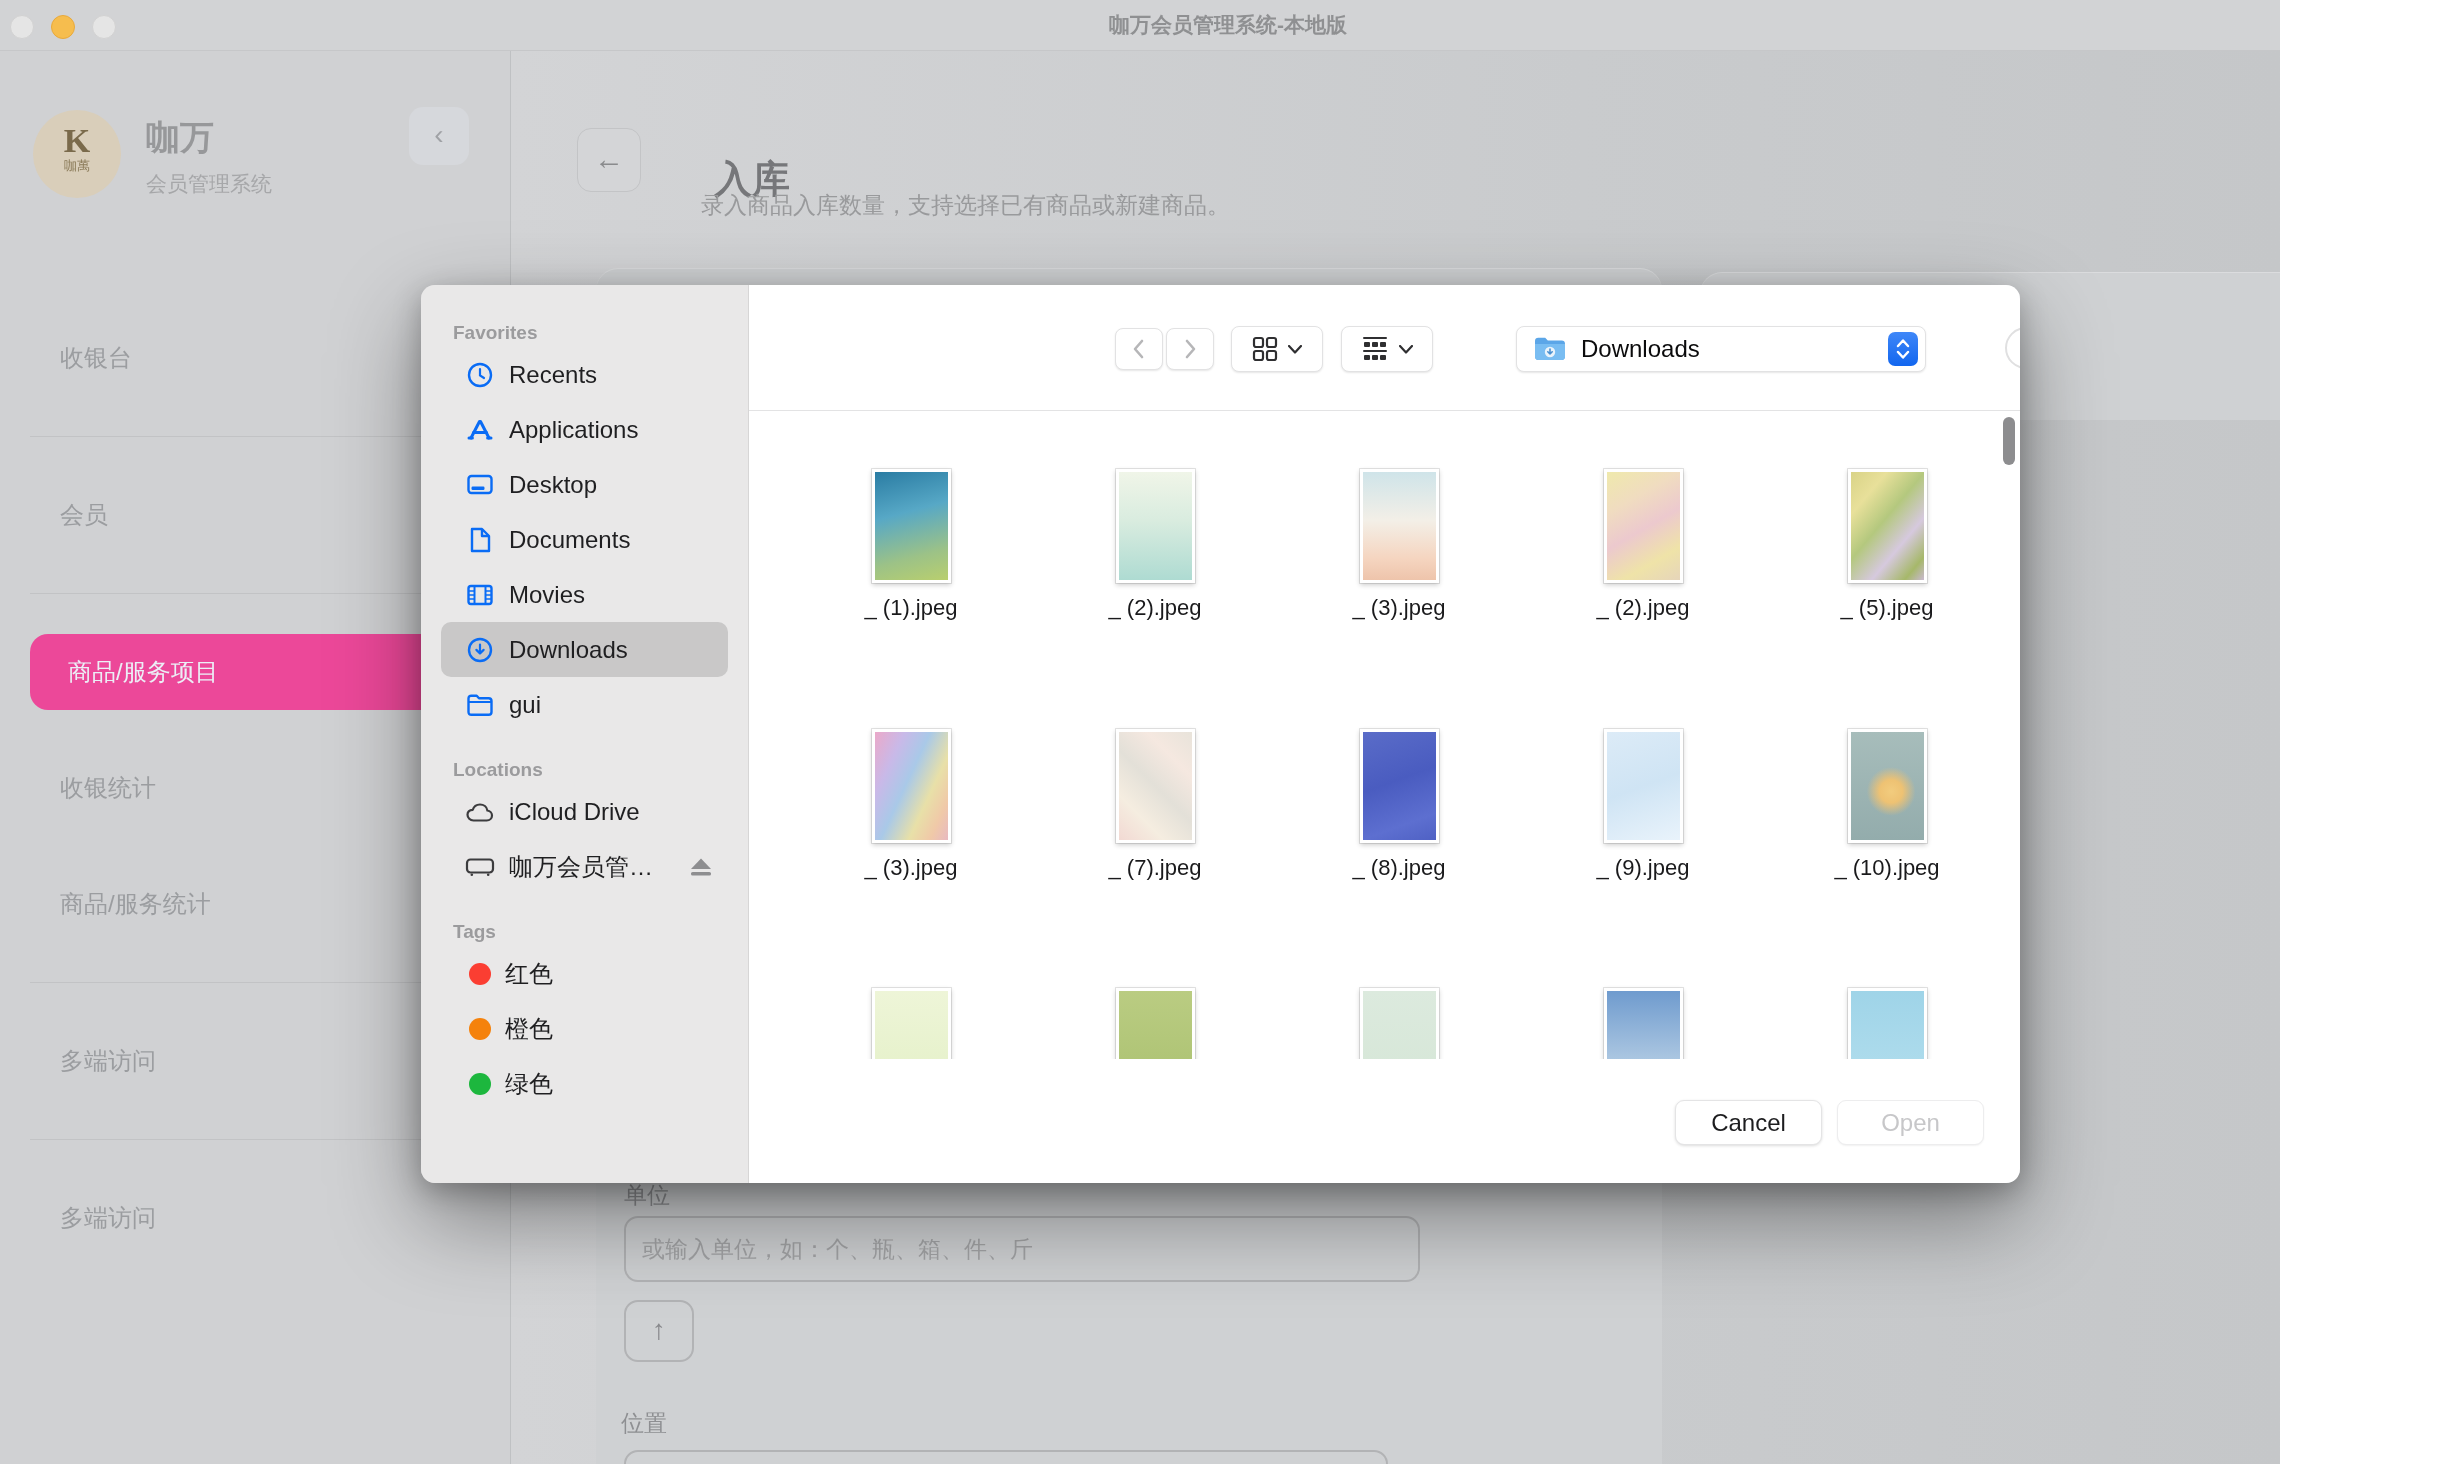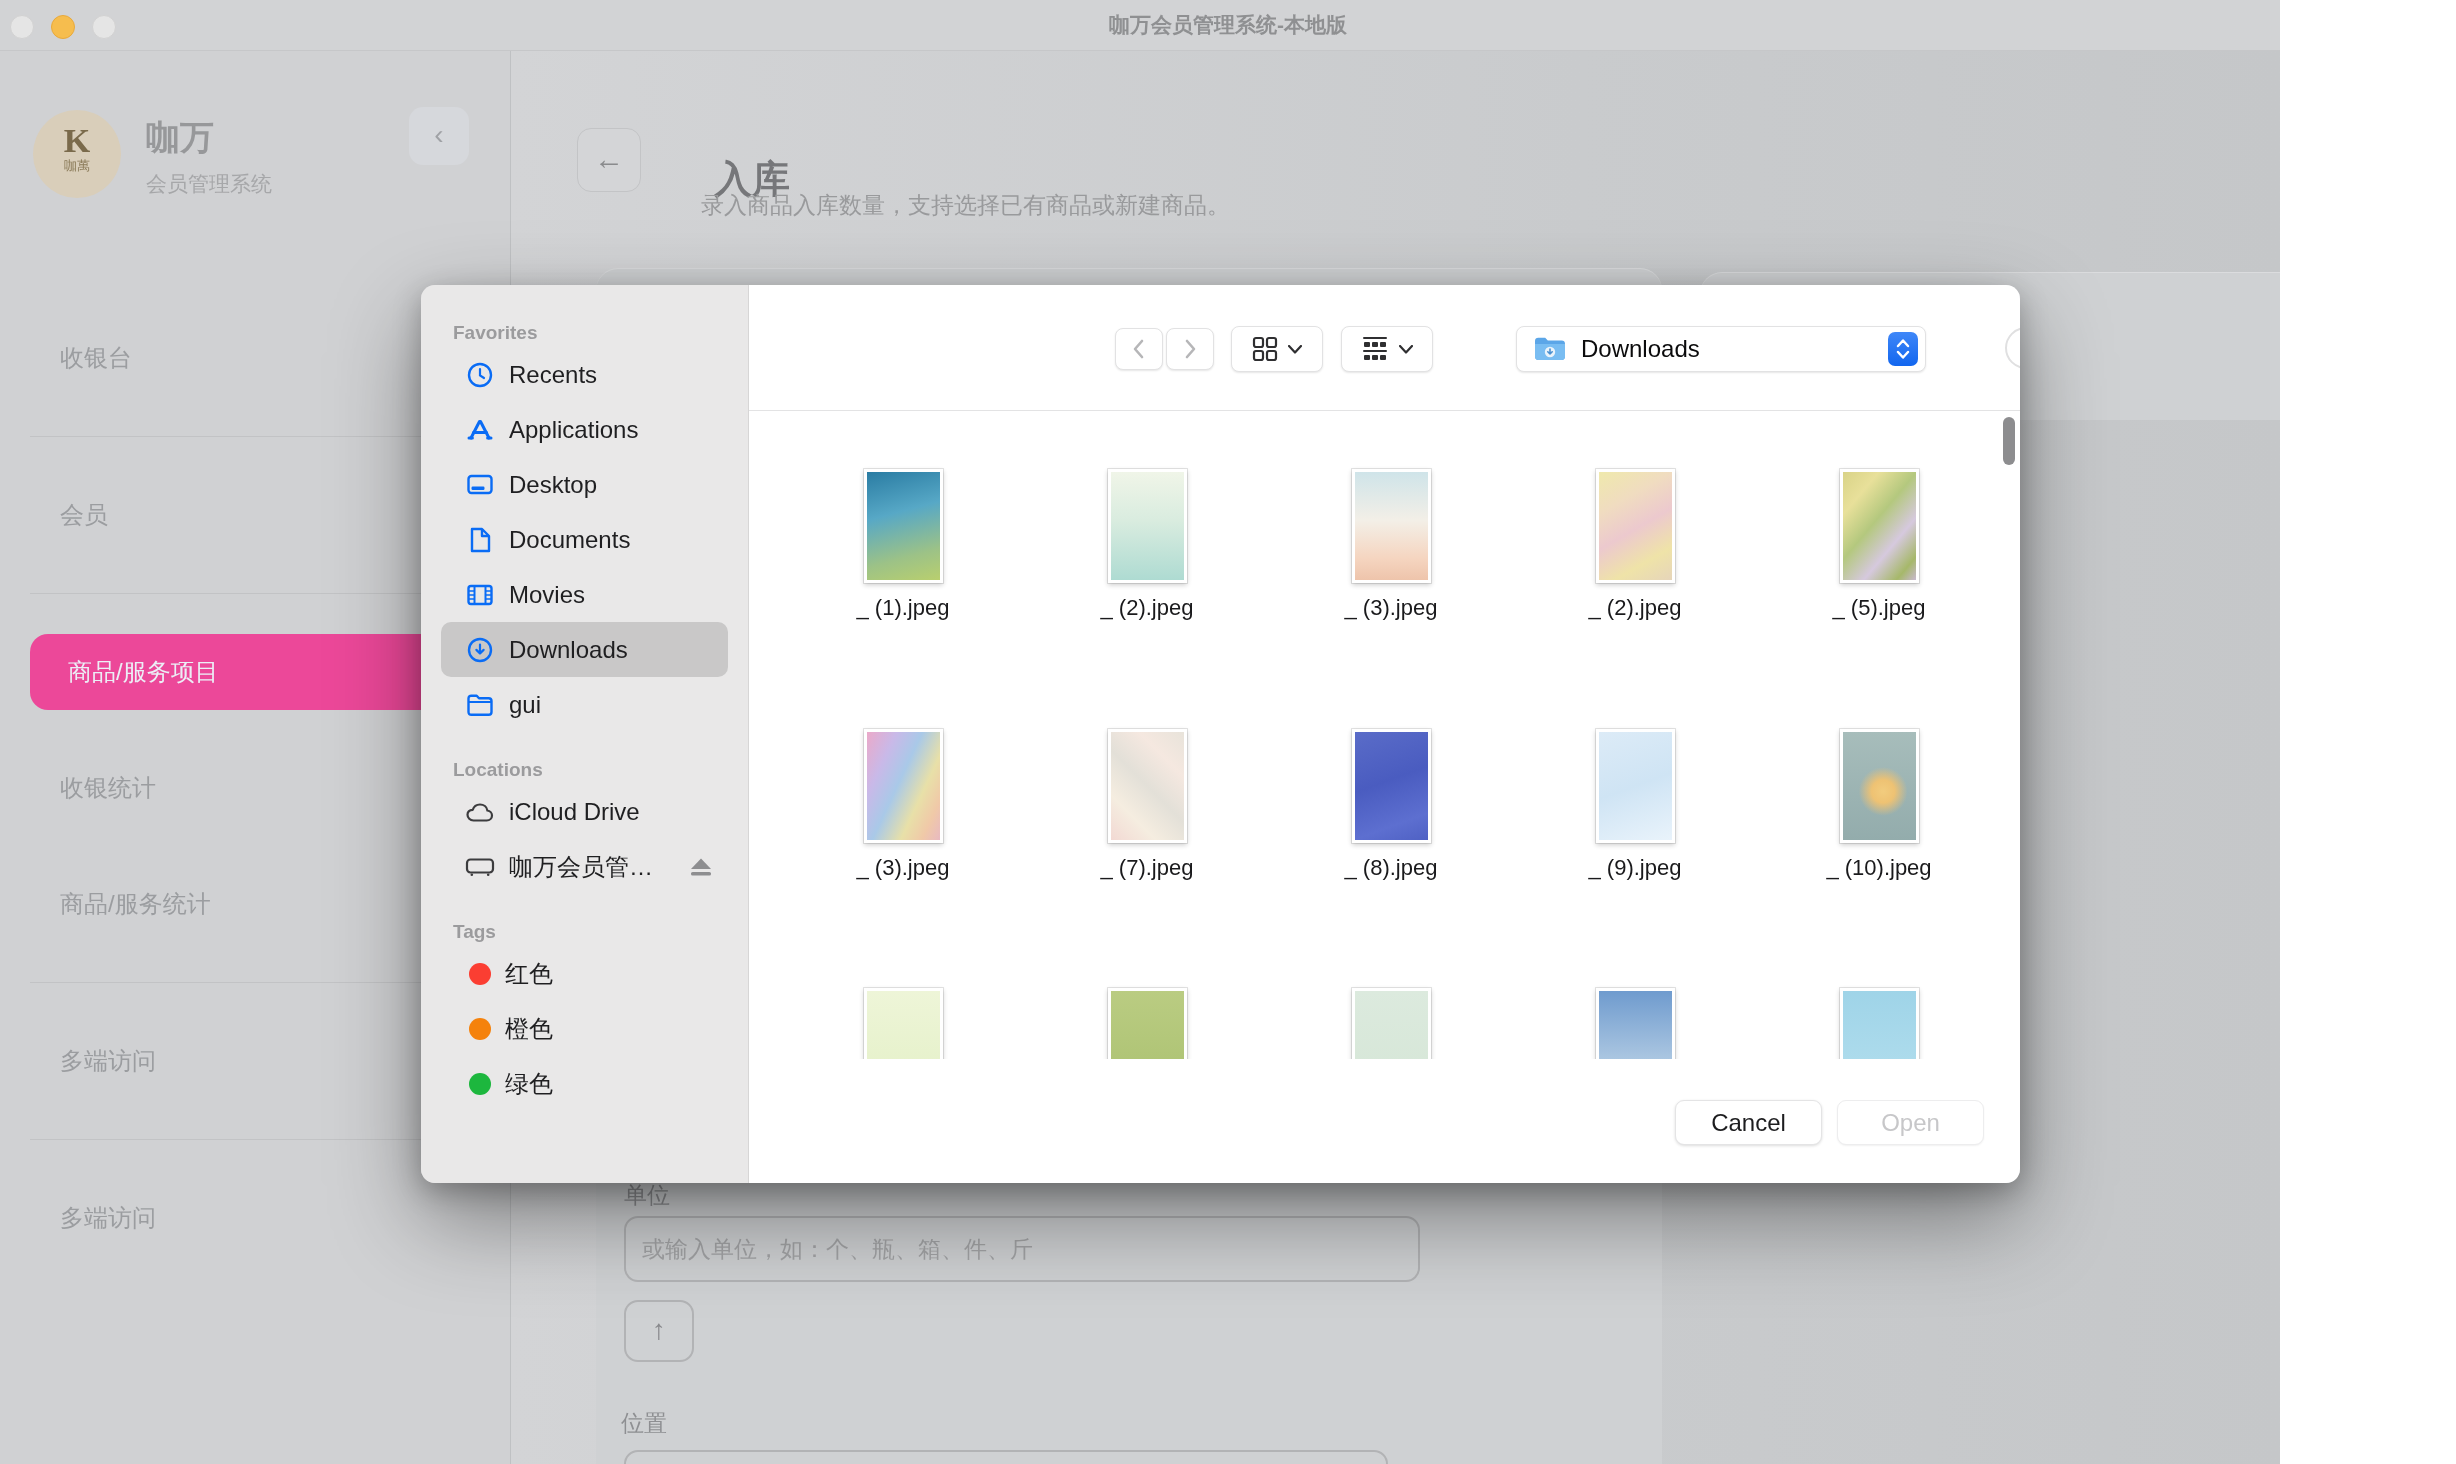--- a/index.html
+++ b/index.html
@@ -65,21 +65,21 @@
   .tb-back{left:366px;top:43px;width:46px;height:40px;border-radius:8px 8px 8px 8px;}
   .tb-fwd{left:417px;top:43px;width:46px;height:40px;}
   .tb-grid{left:482px;top:41px;width:90px;height:44px;gap:10px;}
   .tb-group{left:592px;top:41px;width:90px;height:44px;gap:10px;}
   .tb-popup{left:767px;top:41px;width:408px;height:44px;justify-content:flex-start;border-radius:8px;}
   .popup-label{margin-left:14px;font-size:24px;color:#0b0b0c;}
   .popup-stepper{position:absolute;right:7px;top:5px;width:30px;height:34px;border-radius:7px;background:linear-gradient(#3f87f8,#1266ef);display:flex;flex-direction:column;align-items:center;justify-content:center;gap:2px;}
   .search-field{position:absolute;left:1256px;top:42px;width:304px;height:42px;border:2px solid #e0e0e1;border-radius:22px;background:#fff;display:flex;align-items:center;box-sizing:border-box;}
   .dlg-scroll-thumb{position:absolute;right:5px;top:132px;width:12px;height:48px;border-radius:6px;background:#8d8d8f;}
 
-  .files-viewport{position:absolute;left:8px;top:126px;width:1250px;height:648px;overflow:hidden;}
+  .files-viewport{position:absolute;left:16px;top:126px;width:1250px;height:648px;overflow:hidden;}
   .file-row{position:absolute;left:0;width:1250px;padding-left:24px;display:flex;box-sizing:border-box;}
   .row-0{top:58px;} .row-1{top:318px;} .row-2{top:577px;}
   .file-cell{width:244px;display:flex;flex-direction:column;align-items:center;flex:0 0 244px;}
   .thumb{width:73px;height:108px;border:3px solid #fff;box-shadow:0 0 0 1px rgba(0,0,0,.10),0 2px 5px rgba(0,0,0,.20);}
   .file-label{margin-top:12px;font-size:22px;color:#1a1a1c;}
 
   .dlg-footer-btn{position:absolute;top:815px;width:145px;height:43px;border-radius:9px;background:#fff;border:1px solid #e4e4e5;box-shadow:0 1px 3px rgba(0,0,0,.14);font-size:24px;text-align:center;line-height:43px;}
   .btn-cancel{left:926px;color:#1d1d1f;}
   .btn-open{left:1088px;color:#c7c7c9;box-shadow:0 1px 2px rgba(0,0,0,.06);border-color:#ededee;}
 

